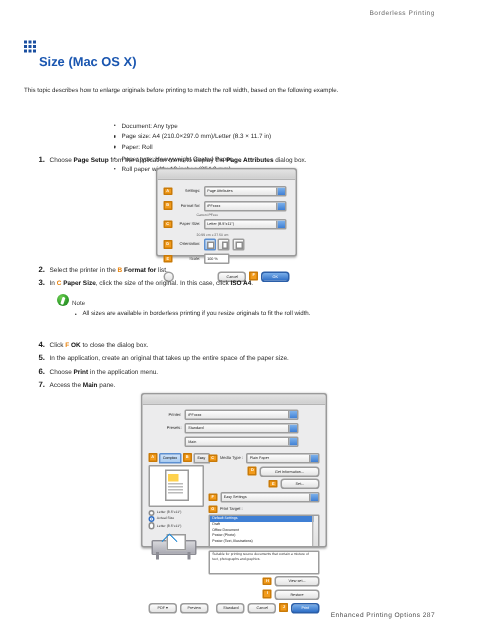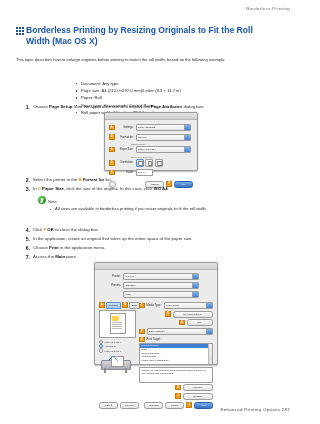--- a/index.html
+++ b/index.html
@@ -184,23 +184,22 @@
         <i></i>
         <i></i>
         <i></i>
         <i></i>
         <i></i>
         <i></i>
         <i></i>
         <i></i>
     </span>
     <span class="title-text">
-      <span>Borderless Printing by Resizing Originals to Fit the Roll</span>
       <br>
-      <span>Width (Mac OS X)</span>
+      <span>Size (Mac OS X)</span>
     </span>
   </div>
 
   <div class="intro">This topic describes how to enlarge originals before printing to match the roll width, based on the following example.</div>
 
   <ul class="spec" id="spec-list">
       <li>Document:  Any type</li>
       <li>Page size:  A4 (210.0×297.0 mm)/Letter (8.3 × 11.7 in)</li>
       <li>Paper:  Roll</li>
       <li>Paper type:  Heavyweight Coated Paper</li>

